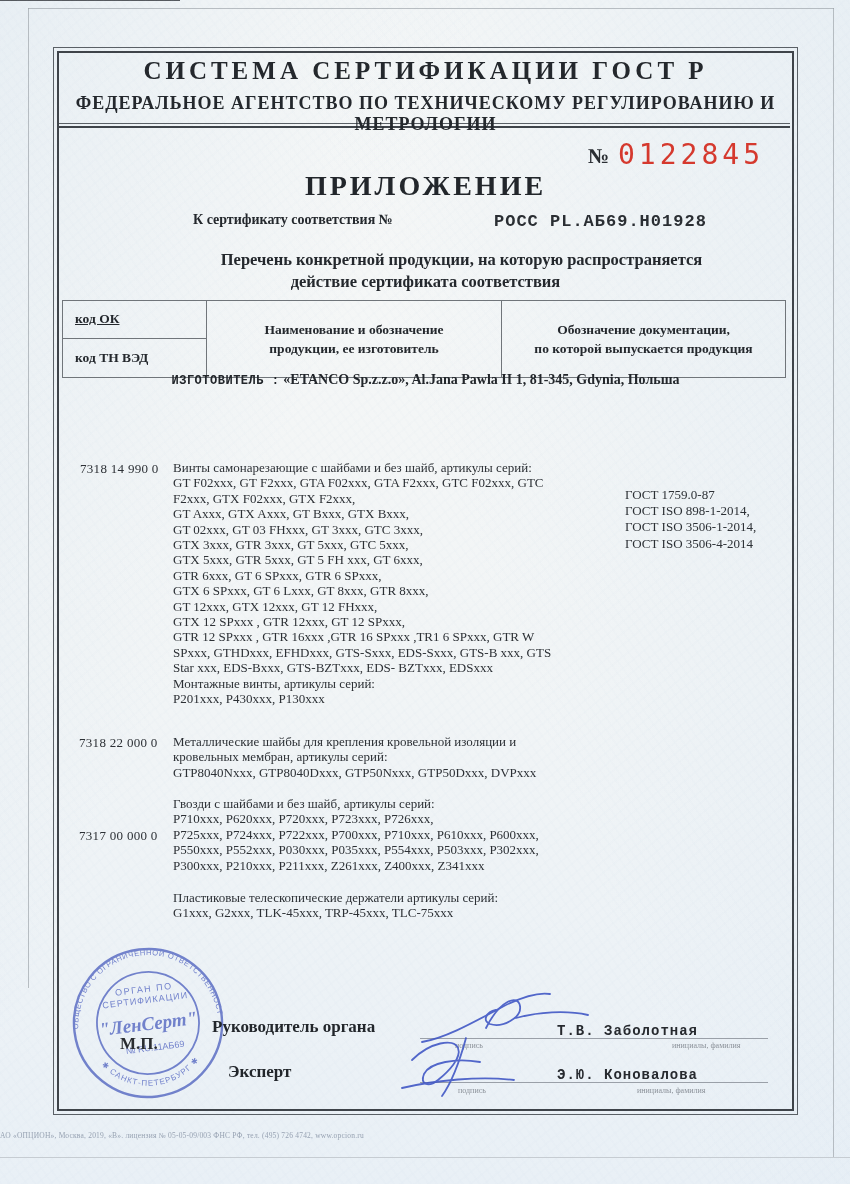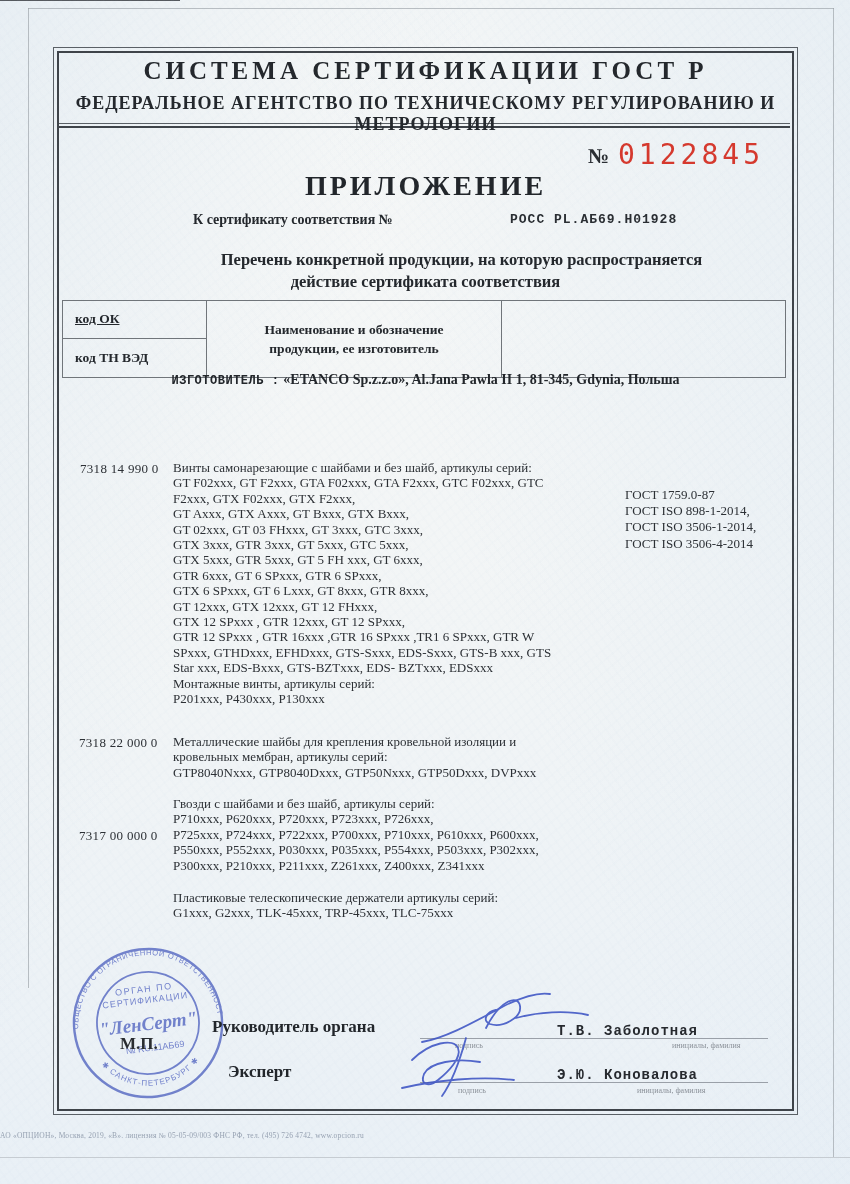--- a/index.html
+++ b/index.html
@@ -18,21 +18,21 @@
   .frame-outer{position:absolute;left:53px;top:47px;width:743px;height:1066px;border:1px solid #5a6066;}
   .frame-inner{position:absolute;left:3px;top:3px;right:3px;bottom:3px;border:2px solid #3f444a;}
   .hdr-sep1{position:absolute;left:59px;top:123px;width:731px;height:0;border-top:1px solid #5a6066;}
   .hdr-sep2{position:absolute;left:59px;top:126px;width:731px;height:0;border-top:2px solid #3f444a;}
   .title1{left:53px;top:57px;width:745px;text-align:center;font-size:25px;font-weight:bold;letter-spacing:4px;color:#24282d;}
   .title2{left:53px;top:93px;width:745px;text-align:center;font-size:18px;font-weight:bold;letter-spacing:1px;color:#24282d;}
   .numero{left:588px;top:144px;font-size:21px;font-weight:bold;color:#2a2e33;}
   .regnum{left:618px;top:138px;font-family:"DejaVu Sans Mono","Liberation Mono",monospace;font-size:28px;letter-spacing:4px;color:#d5392e;}
   .apx-title{left:53px;top:170px;width:745px;text-align:center;font-size:28px;font-weight:bold;letter-spacing:3px;color:#22262b;}
   .cert-label{left:193px;top:212px;font-size:14px;font-weight:bold;color:#24282d;}
-  .cert-num{left:494px;top:212px;font-family:"Liberation Mono","DejaVu Sans Mono",monospace;font-size:13px;font-weight:bold;letter-spacing:1px;color:#2a2e33;margin-left:16px;}
+  .cert-num{left:494px;top:212px;font-family:"Liberation Mono","DejaVu Sans Mono",monospace;font-size:17px;font-weight:bold;letter-spacing:1px;color:#2a2e33;}
   .cert-underline{left:487px;top:232px;width:180px;height:0;border-top:1px solid #55595e;}
   .scope1{left:53px;top:250px;width:745px;text-align:center;font-size:16.5px;font-weight:bold;color:#24282d;margin-left:36px;}
   .scope2{left:53px;top:272px;width:745px;text-align:center;font-size:16.5px;font-weight:bold;color:#24282d;}
   .ptable{position:absolute;left:62px;top:300px;width:722px;height:76px;border:1px solid #70757a;font-size:13.5px;font-weight:bold;color:#24282d;}
   .ptable .c1{position:absolute;left:0;top:0;width:143px;height:100%;border-right:1px solid #70757a;}
   .ptable .c1 .r1{box-sizing:border-box;height:38px;border-bottom:1px solid #70757a;padding:10px 0 0 12px;text-decoration:underline;}
   .ptable .c1 .r2{box-sizing:border-box;height:38px;padding:11px 0 0 12px;}
   .ptable .c2{position:absolute;left:144px;top:0;width:294px;height:100%;border-right:1px solid #70757a;display:flex;align-items:center;justify-content:center;text-align:center;line-height:19px;}
   .ptable .c3{position:absolute;left:439px;right:0;top:0;height:100%;display:flex;align-items:center;justify-content:center;text-align:center;line-height:19px;}
   .mfr{left:53px;top:370px;width:745px;text-align:center;color:#22262b;}
@@ -83,20 +83,24 @@
   <div class="abs scope2">действие сертификата соответствия</div>
 
   <div class="ptable">
     <div class="c1">
       <div class="r1">код ОК</div>
       <div class="r2">код ТН ВЭД</div>
     </div>
     <div class="c2">
       <div class="lines">Наименование и обозначение
 продукции, ее изготовитель</div>
+    </div>
+    <div class="c3">
+      <div class="lines">Обозначение документации,
+по которой выпускается продукция</div>
     </div>
   </div>
 
   <div class="abs mfr">
     <span class="lab">ИЗГОТОВИТЕЛЬ :</span>
     <span class="val">«ETANCO Sp.z.z.o», Al.Jana Pawla II 1, 81-345, Gdynia, Польша</span>
   </div>
 
   <div class="abs pcode" style="left:80px;top:461px;">7318 14 990 0</div>
   <div class="abs ptext lines" style="left:173px;top:460px;">Винты самонарезающие с шайбами и без шайб, артикулы серий:

